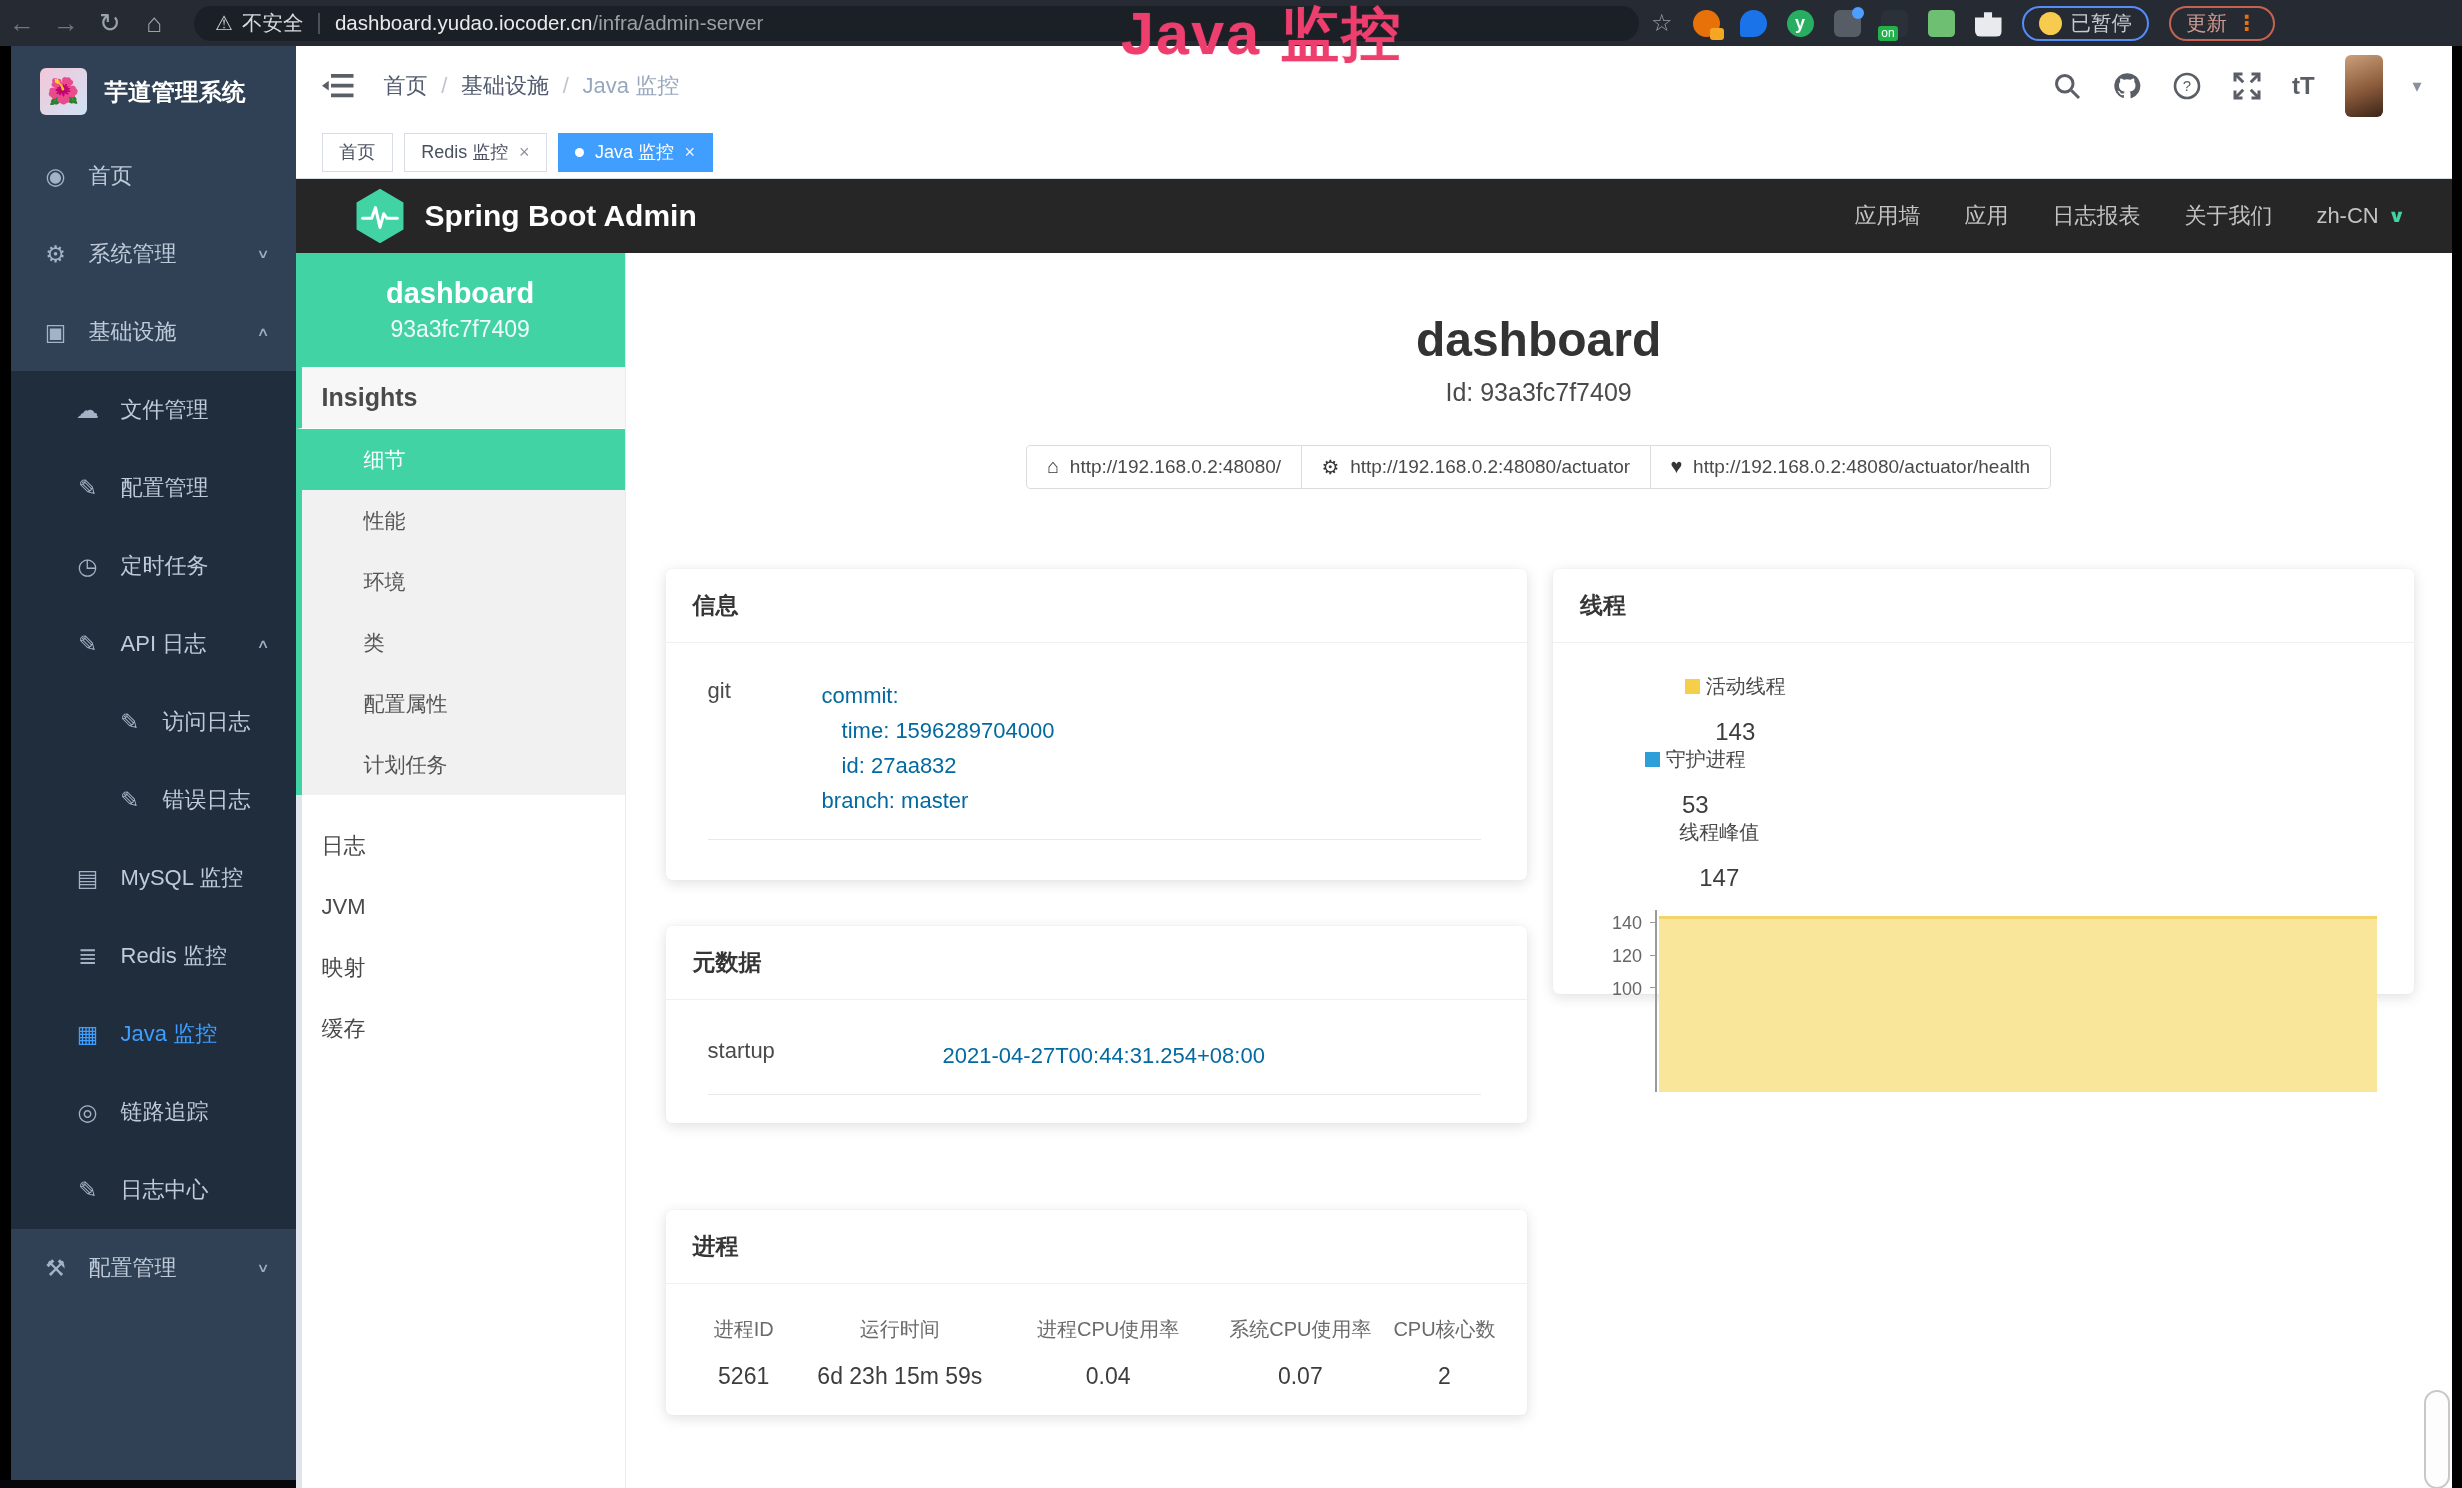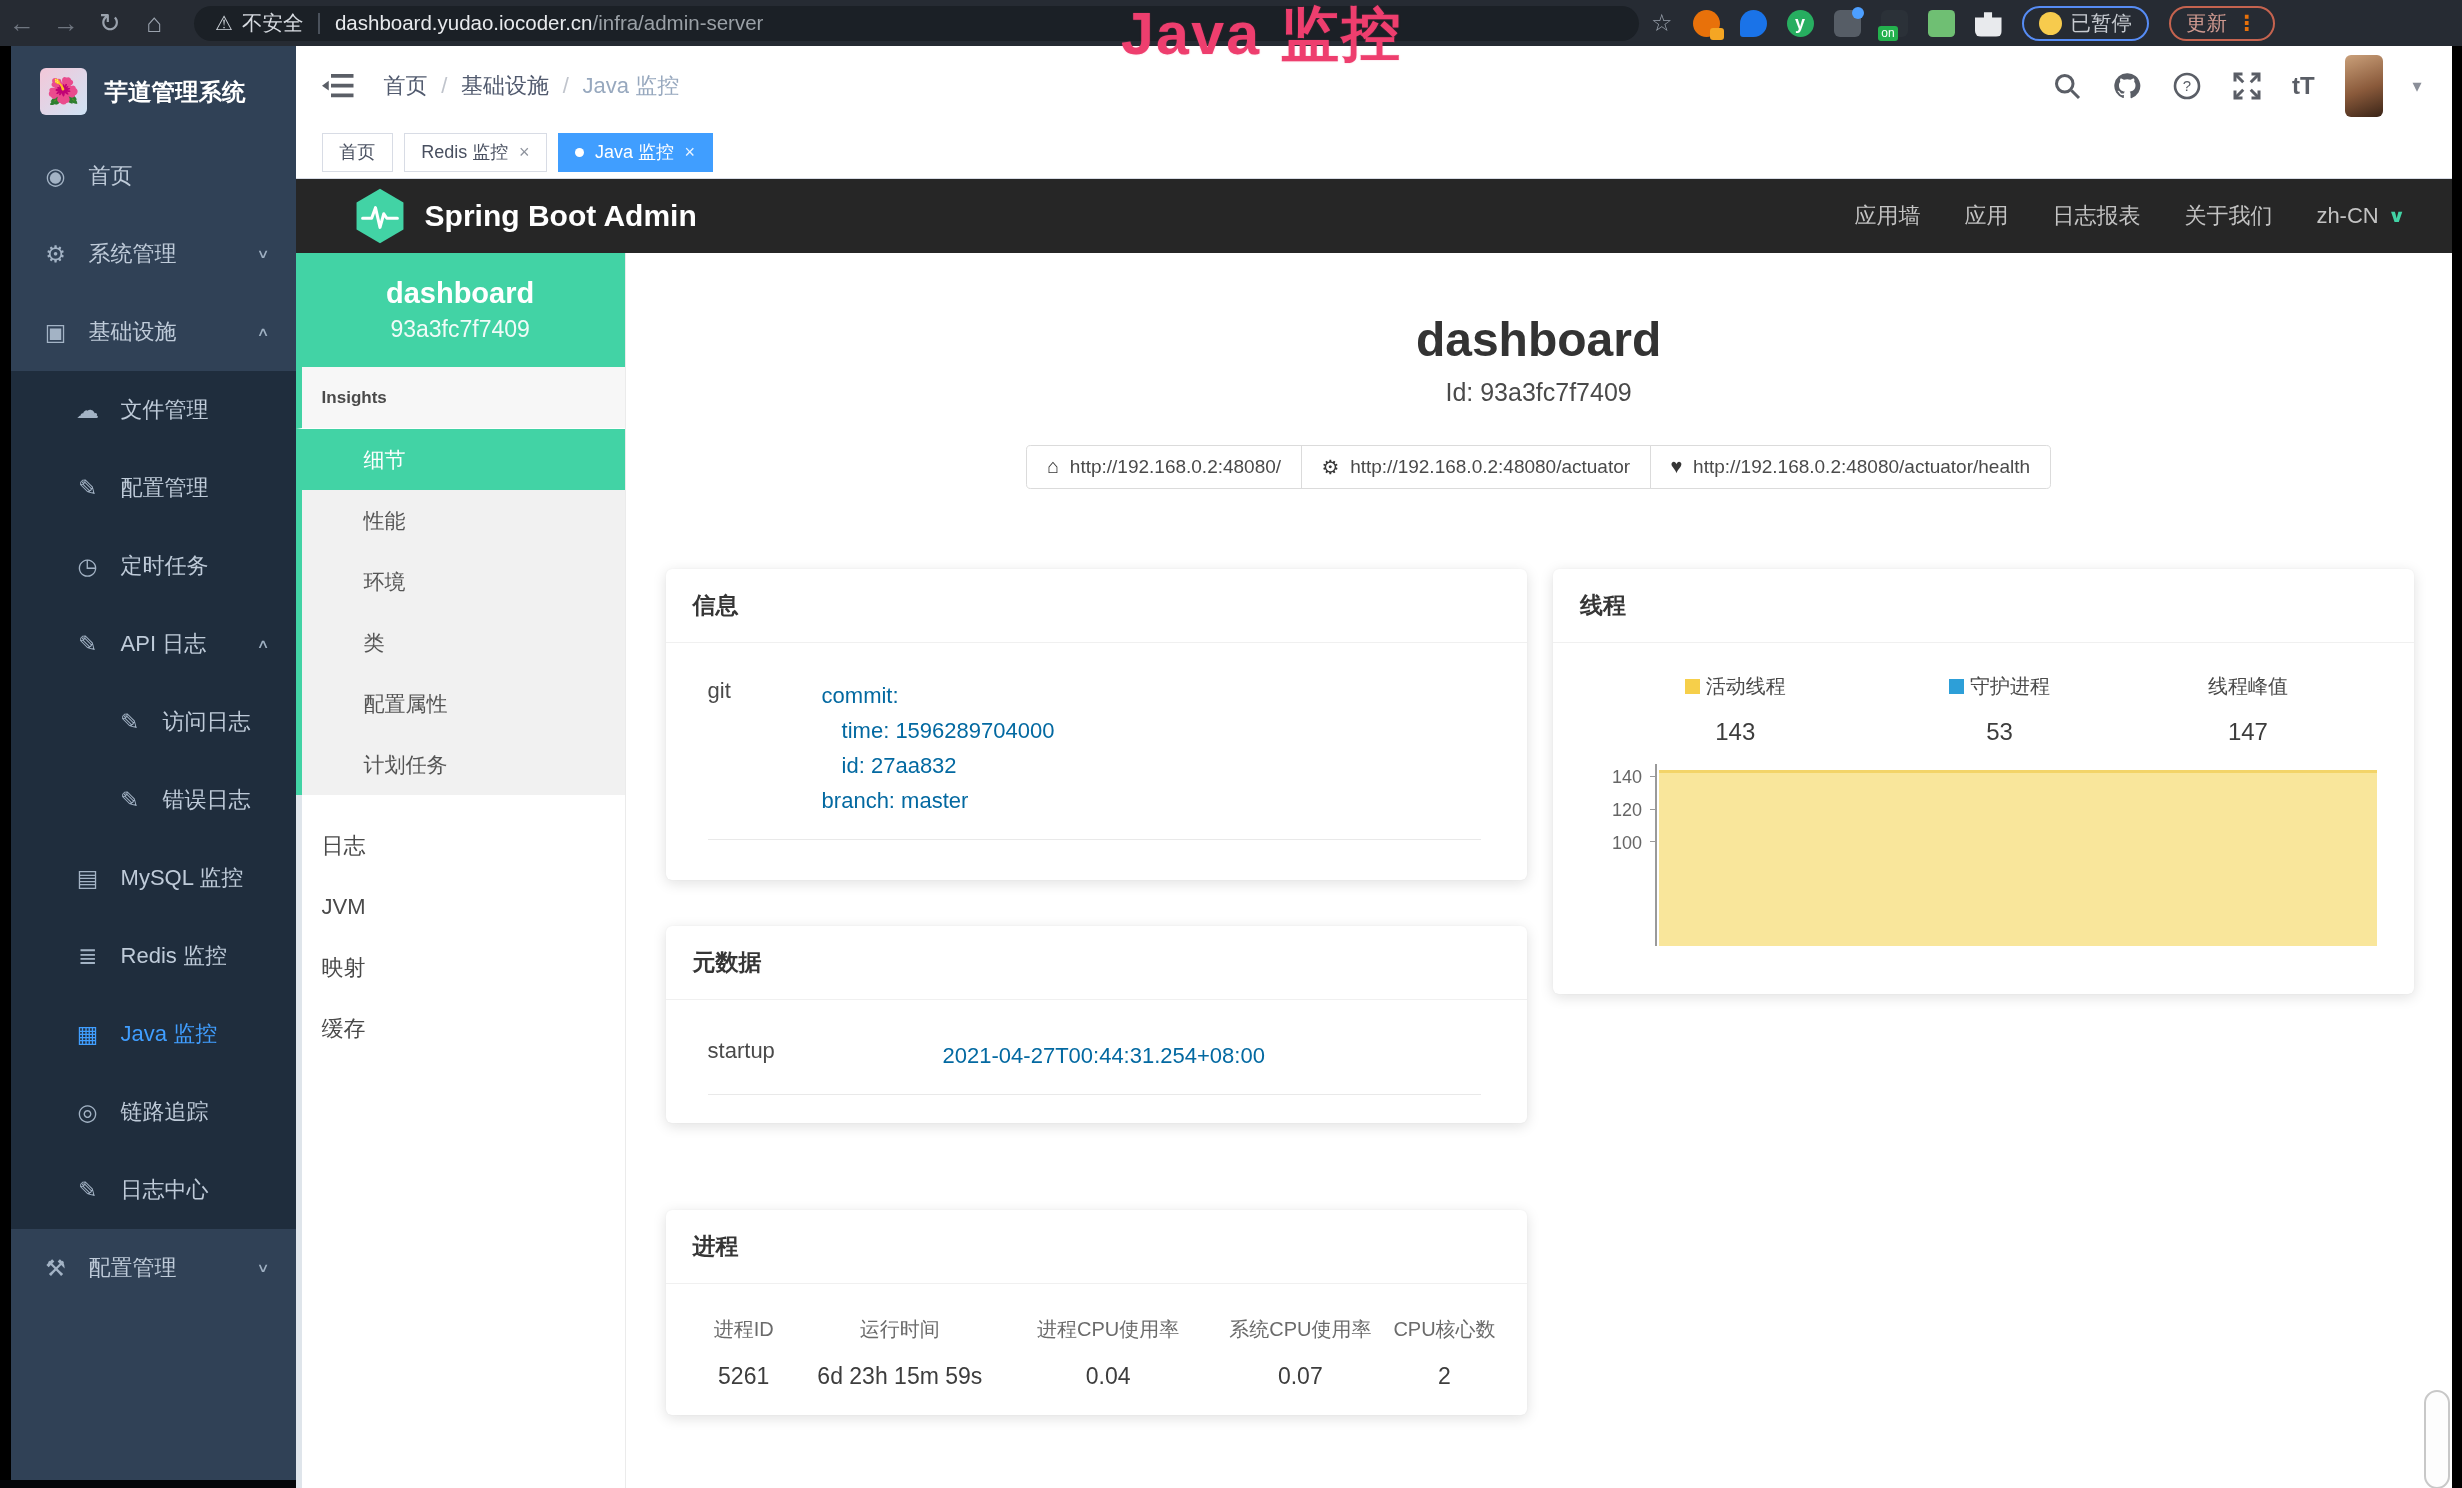--- a/index.html
+++ b/index.html
@@ -97,21 +97,21 @@
   .sba-links .loc{display:flex;align-items:center;gap:9px;}
   .loc-caret{color:#42d3a5;font-weight:bold;transform:scaleY(.8);}
 
   
   .sba-body{flex:1;display:flex;min-height:0;justify-content:flex-end;}
   .sba-side{width:330px;flex:none;background:#fff;border-right:0.8px solid #ebebeb;display:flex;flex-direction:column;}
   .inst-head{height:114px;background:#42d3a5;color:#fff;text-align:center;
              display:flex;flex-direction:column;justify-content:center;gap:6px;flex:none;}
   .inst-name{font-size:29px;font-weight:bold;}
   .inst-id{font-size:23px;opacity:.92;}
-  .grp-title{height:62px;display:flex;align-items:center;padding-left:20px;font-size:17px;font-weight:bold;
+  .grp-title{height:62px;display:flex;align-items:center;padding-left:20px;font-size:25px;font-weight:bold;
              color:#4a4a4a;background:#f7f7f7;border-left:6px solid #42d3a5;border-bottom:1.5px solid #fff;}
   .grp-item{height:61px;display:flex;align-items:center;padding-left:62px;font-size:21px;color:#555;
             background:#f1f1f1;border-left:6px solid #42d3a5;cursor:pointer;}
   .grp-item.sel{background:#42d3a5;color:#fff;}
   .side-rest{flex:1;border-left:6px solid #dfe5eb;padding-top:20px;}
   .rest-item{height:61px;display:flex;align-items:center;padding-left:20px;font-size:22px;color:#4a4a4a;cursor:pointer;}
 
   
   .sba-content{flex:1;position:relative;background:#fff;overflow:hidden;}
   .page-title{margin-top:59px;text-align:center;font-size:48px;font-weight:600;color:#333;}
@@ -149,21 +149,21 @@
   .pc1{width:12%;}.pc2{width:27%;}.pc3{width:25%;}.pc4{width:23%;}.pc5{width:13%;}
 
   .card.health{height:231px;margin-bottom:410px;}
   .health-body{padding:47px 46px 0 42px;}
   .hrow{display:flex;align-items:baseline;justify-content:space-between;border-bottom:1.5px solid #e9e9e9;padding-bottom:26px;}
   .hname{font-size:23px;font-weight:bold;color:#363636;}
   .hstatus{font-size:23px;font-weight:bold;color:#23d160;}
 
   .card.threads{height:425px;}
   .thr-body{padding:30px 30px 0;}
-  .stats{display:flex;}
+  .stats{display:flex;flex-direction:column;}
   .stat{text-align:center;}
   .stat.s1{width:38%;}.stat.s2{width:28%;}.stat.s3{width:34%;}
   .leg{font-size:20px;color:#4a4a4a;display:inline-flex;align-items:center;gap:6px;}
   .sq{width:15px;height:15px;display:inline-block;}
   .stat .val{font-size:24px;color:#3d3d3d;margin-top:18px;}
   .chart{margin-top:18px;position:relative;height:182px;}
   .ylab{position:absolute;left:0;width:59px;text-align:right;font-size:18px;color:#666;}
   .y140{top:3.8px;}.y120{top:36px;}.y100{top:69px;}
   .plot{position:absolute;left:72px;right:3px;top:0;bottom:0;border-left:2.3px solid #9a9a9a;}
   .tick{position:absolute;left:-7.6px;width:7.6px;height:1.5px;background:#9a9a9a;}

